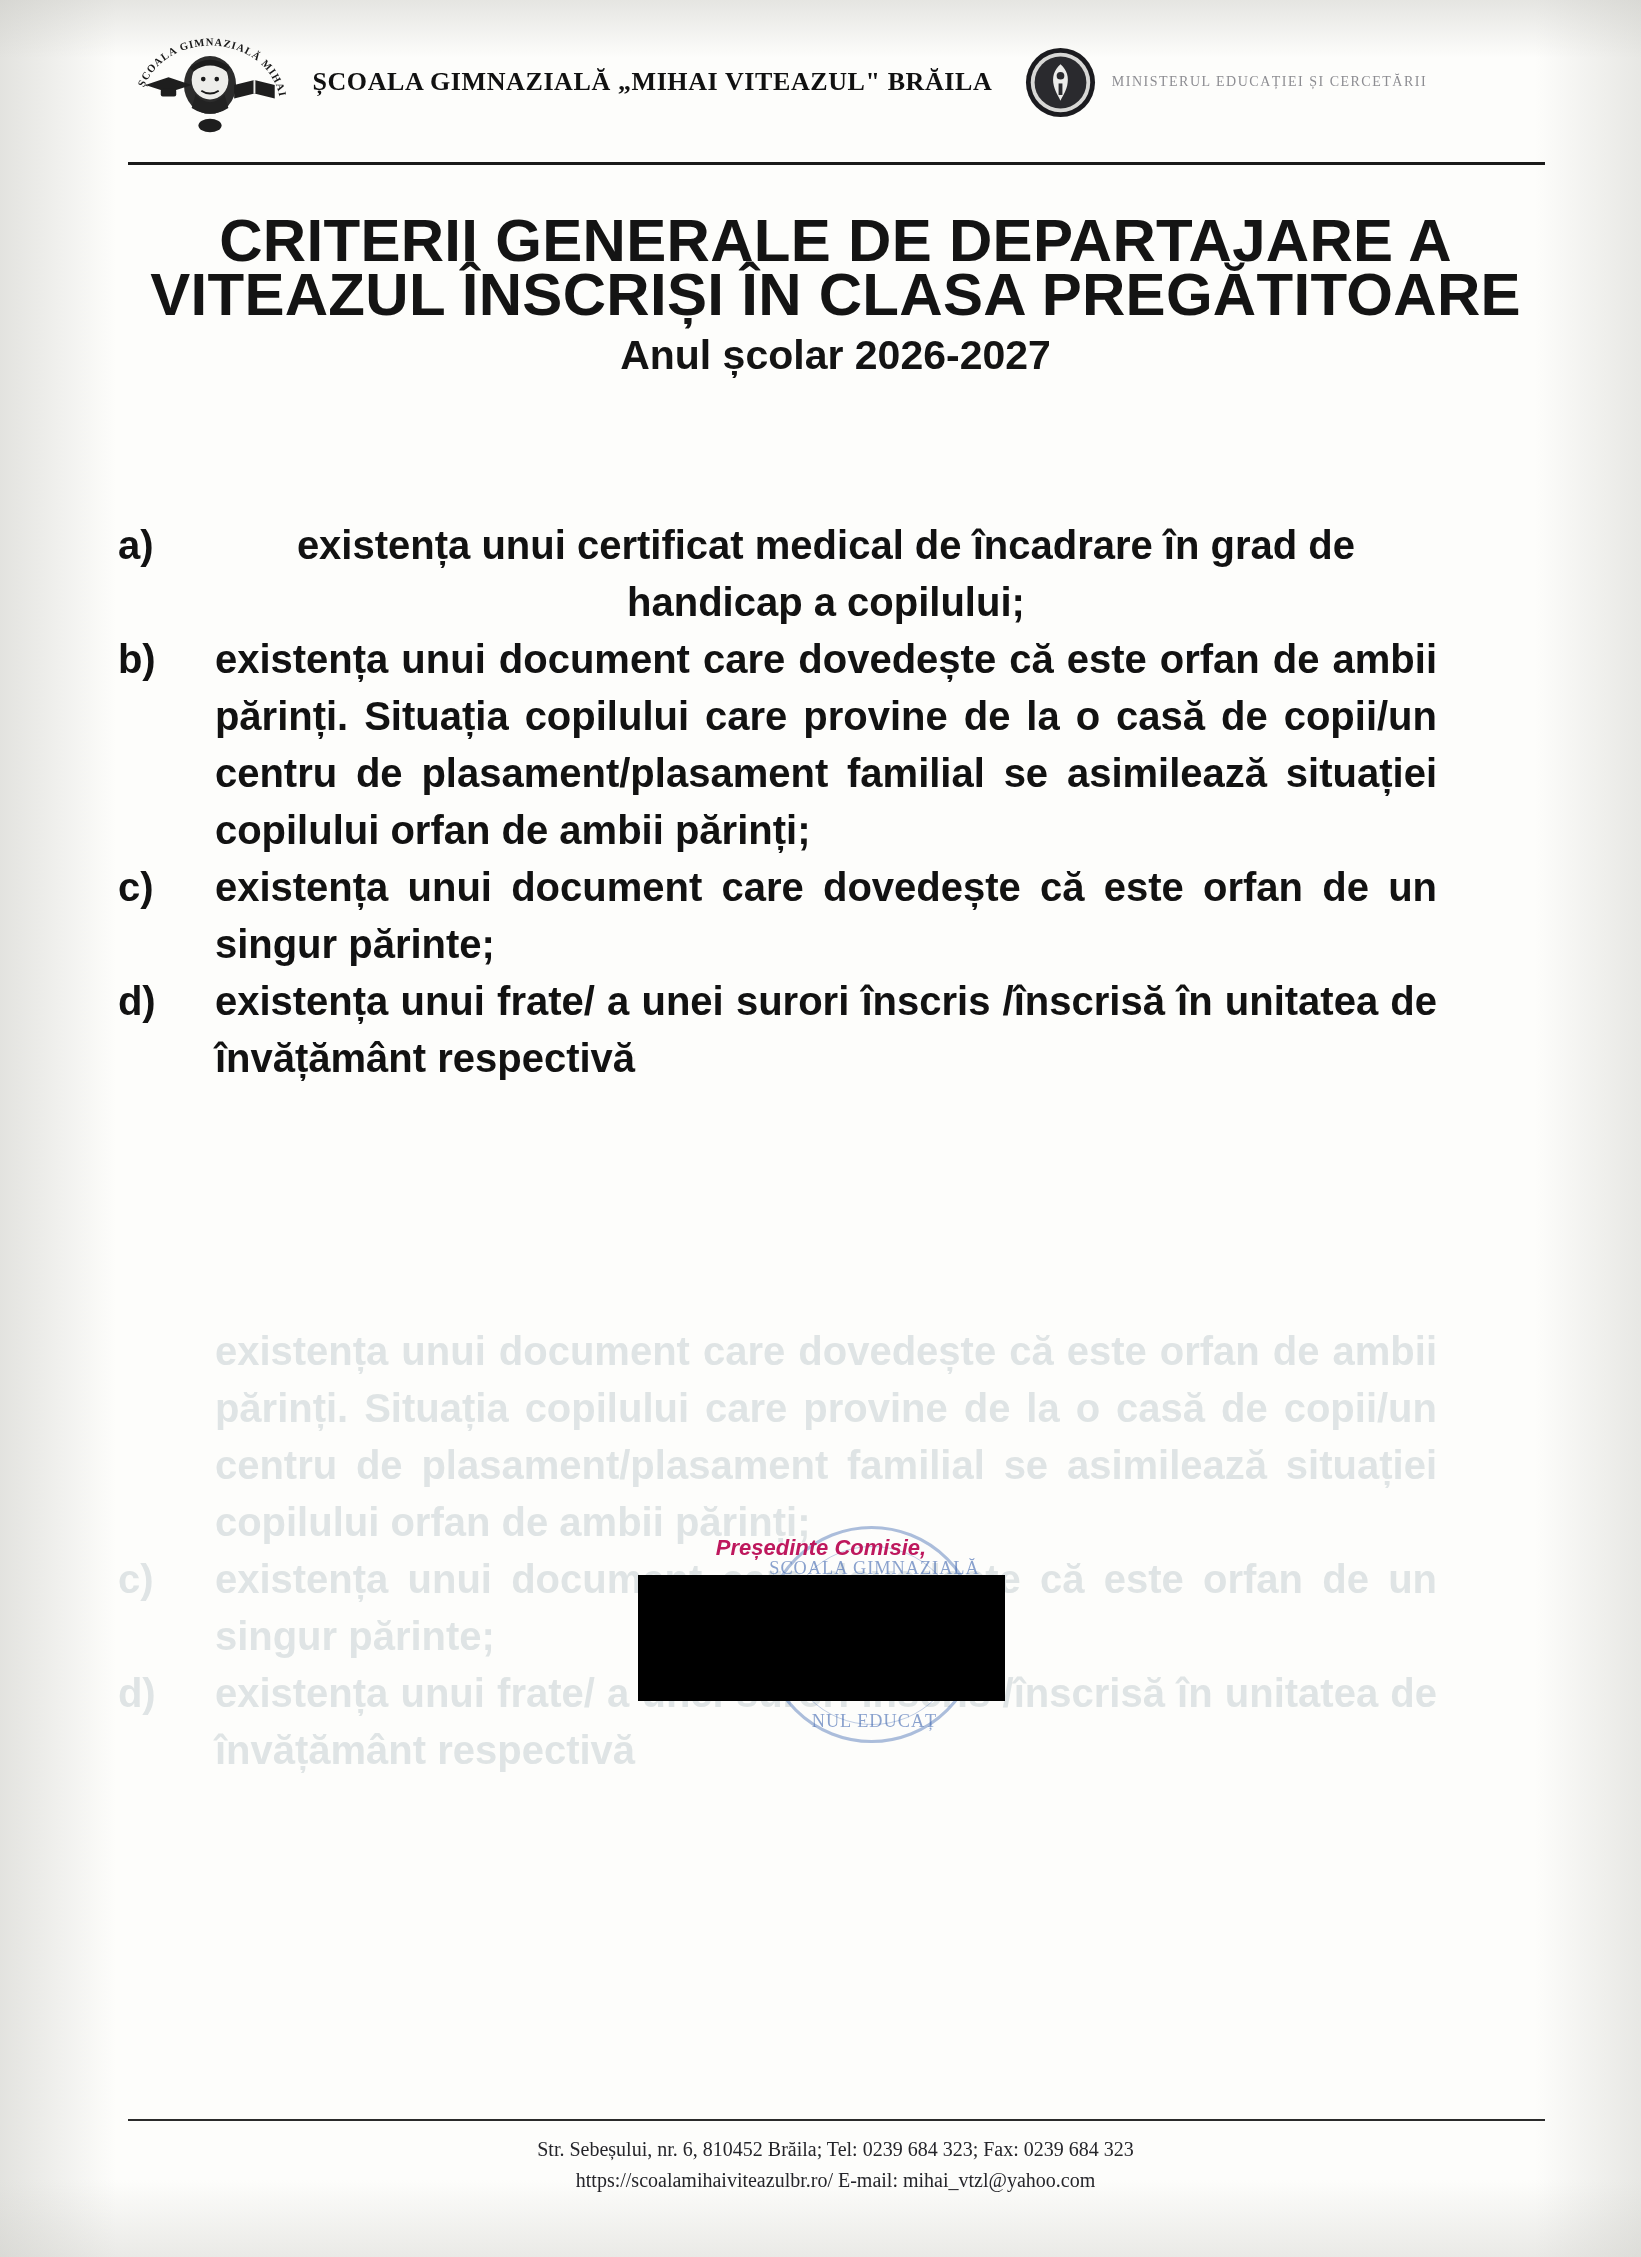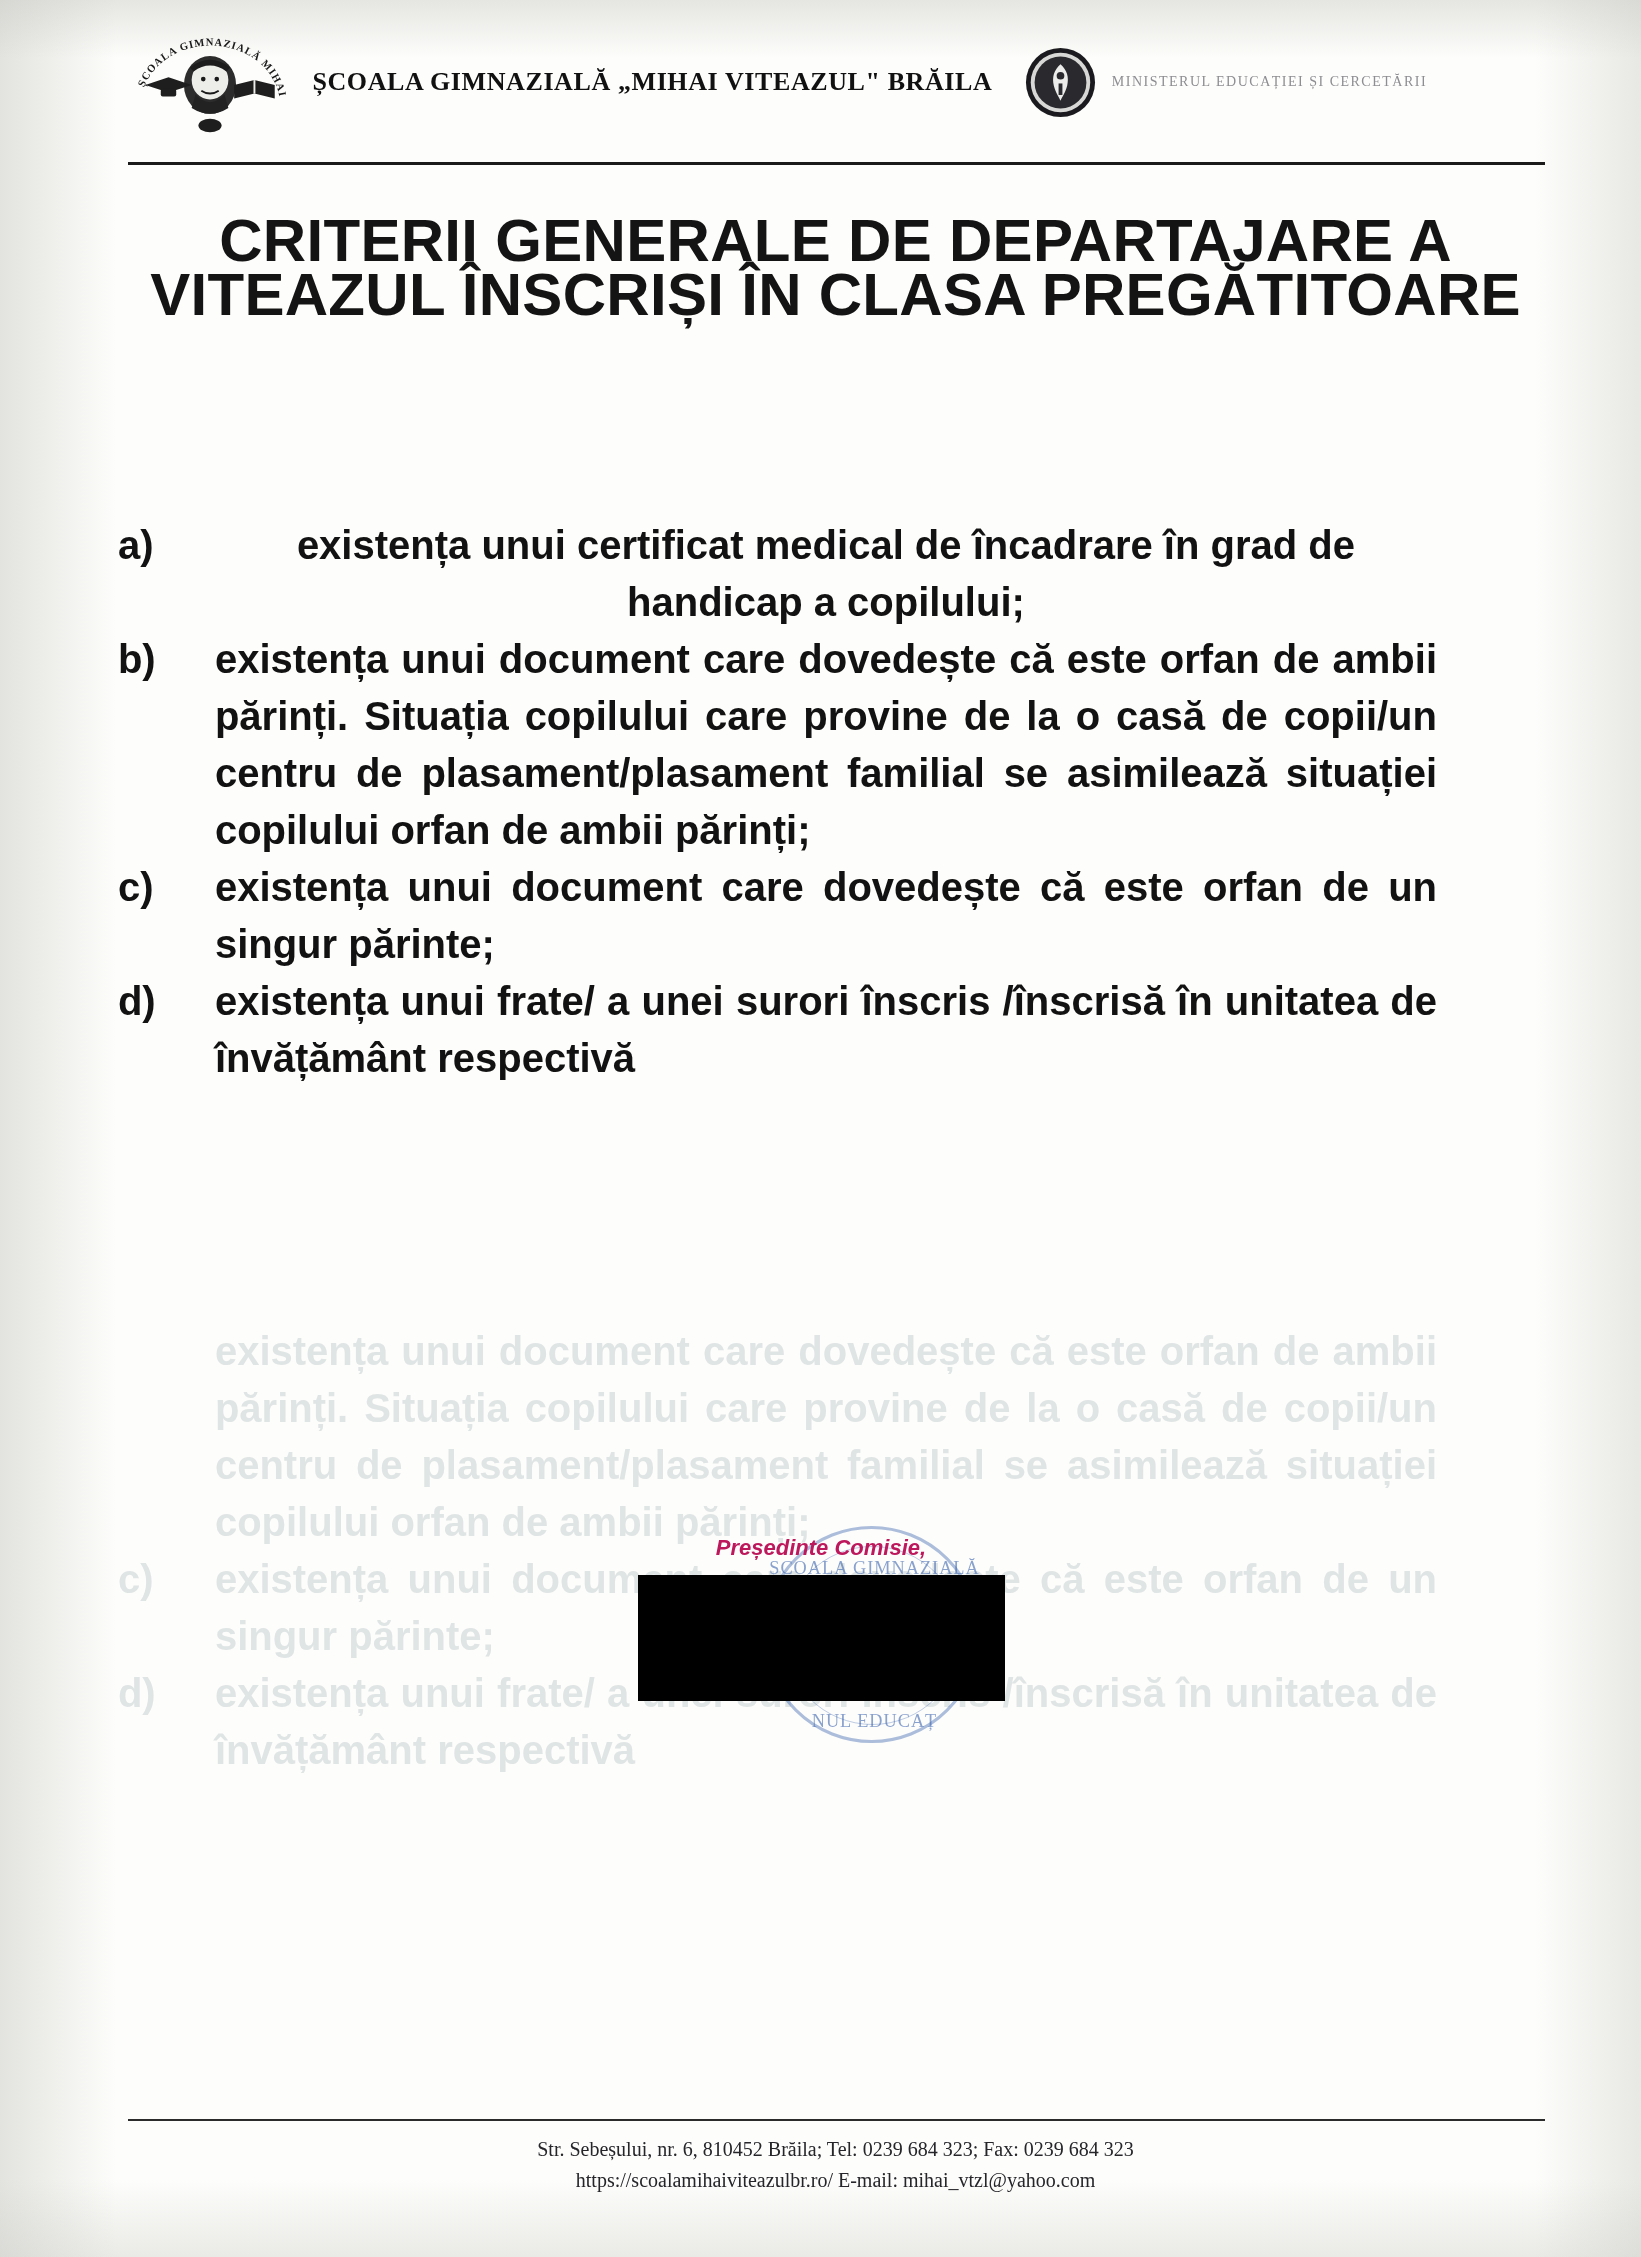--- a/index.html
+++ b/index.html
@@ -299,20 +299,21 @@
     </div>
 
     <div class="min-name">MINISTERUL EDUCAȚIEI ȘI CERCETĂRII</div>
   </div>
 
   <div class="header-rule"></div>
 
   <div class="title-block">
     <div class="title-line">CRITERII GENERALE DE DEPARTAJARE A</div>
     <div class="title-line">VITEAZUL ÎNSCRIȘI ÎN CLASA PREGĂTITOARE</div>
+    <div class="title-sub">Anul școlar 2026-2027</div>
   </div>
 
   <div class="criteria">
 
     <div class="crit-row">
       <div class="crit-marker">a)</div>
       <div class="crit-text nojust">existența unui certificat medical de încadrare în grad de handicap a copilului;</div>
     </div>
 
     <div class="crit-row">

